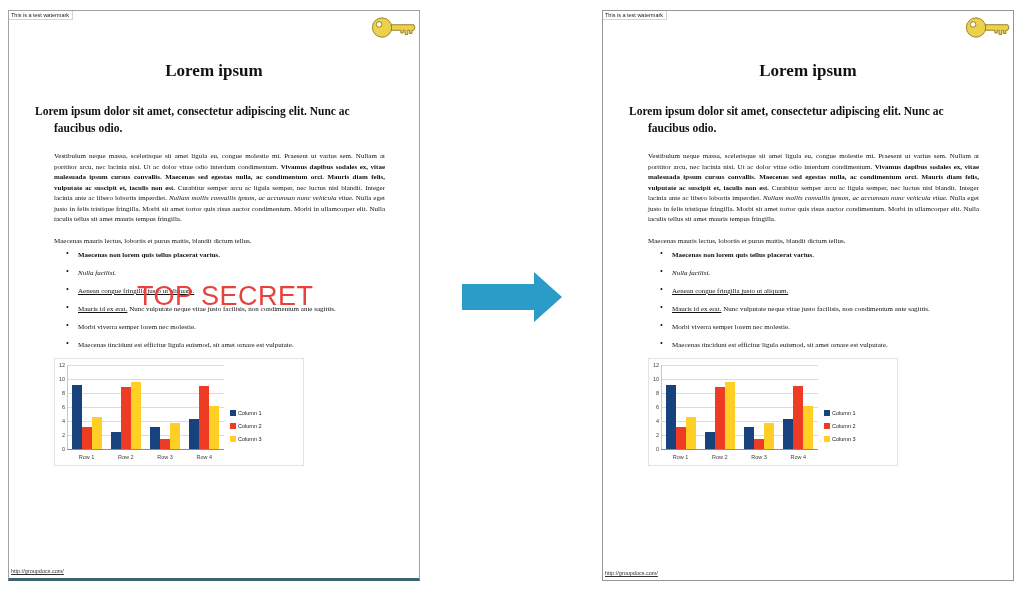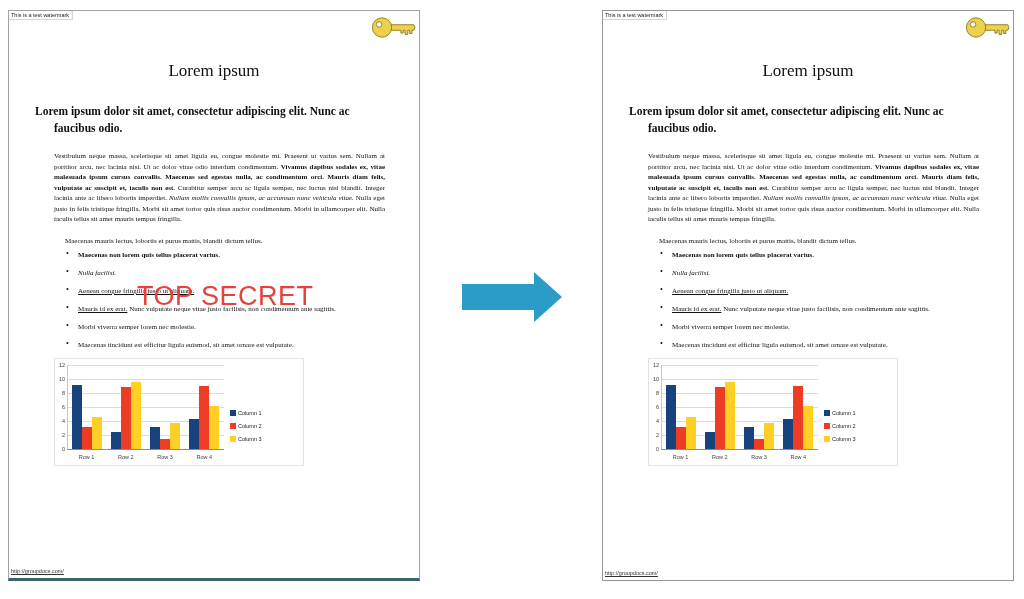--- a/index.html
+++ b/index.html
@@ -19,34 +19,34 @@
   .corner-note {
     position: absolute; top: 0; left: 0; padding: 1px 3px 1px 2px;
     font-family: "Liberation Sans", sans-serif; font-size: 5.5px; color: #222;
     border-right: 1px solid #d5d5d5; border-bottom: 1px solid #d5d5d5;
     white-space: nowrap;
   }
   .key-icon { position: absolute; top: 4px; right: 2px; width: 46px; height: 25px; }
 
   .doc-title {
     position: absolute; top: 50px; left: 0; width: 100%;
-    text-align: center; font-size: 17px; font-weight: normal; color: #111;
+    text-align: center; font-size: 17px; font-weight: bold; color: #111;
   }
   .doc-heading {
     position: absolute; top: 92px; left: 26px; width: 340px;
     font-size: 11.5px; font-weight: bold; line-height: 17px; color: #111;
     padding-left: 19px; text-indent: -19px; box-sizing: border-box;
   }
   .para-1 {
     position: absolute; top: 140px; left: 45px; width: 331px;
     font-size: 7px; line-height: 10.5px; text-align: justify; color: #111;
   }
   .para-2 {
     position: absolute; top: 226px; left: 45px; width: 331px;
-    font-size: 7px; line-height: 9px; color: #111; margin-left: 11px;
+    font-size: 7px; line-height: 9px; color: #111;
   }
   .bullet-list {
     position: absolute; top: 240px; left: 57px; width: 330px;
     margin: 0; padding: 0; list-style: none;
     font-size: 7px; line-height: 8px; color: #111;
   }
   .bullet-list li { position: relative; padding-left: 12px; margin-bottom: 10px; }
   .bullet-list li .marker { position: absolute; left: 0; top: -1px; font-size: 8px; }
   .u { text-decoration: underline; text-align: center; }
 

